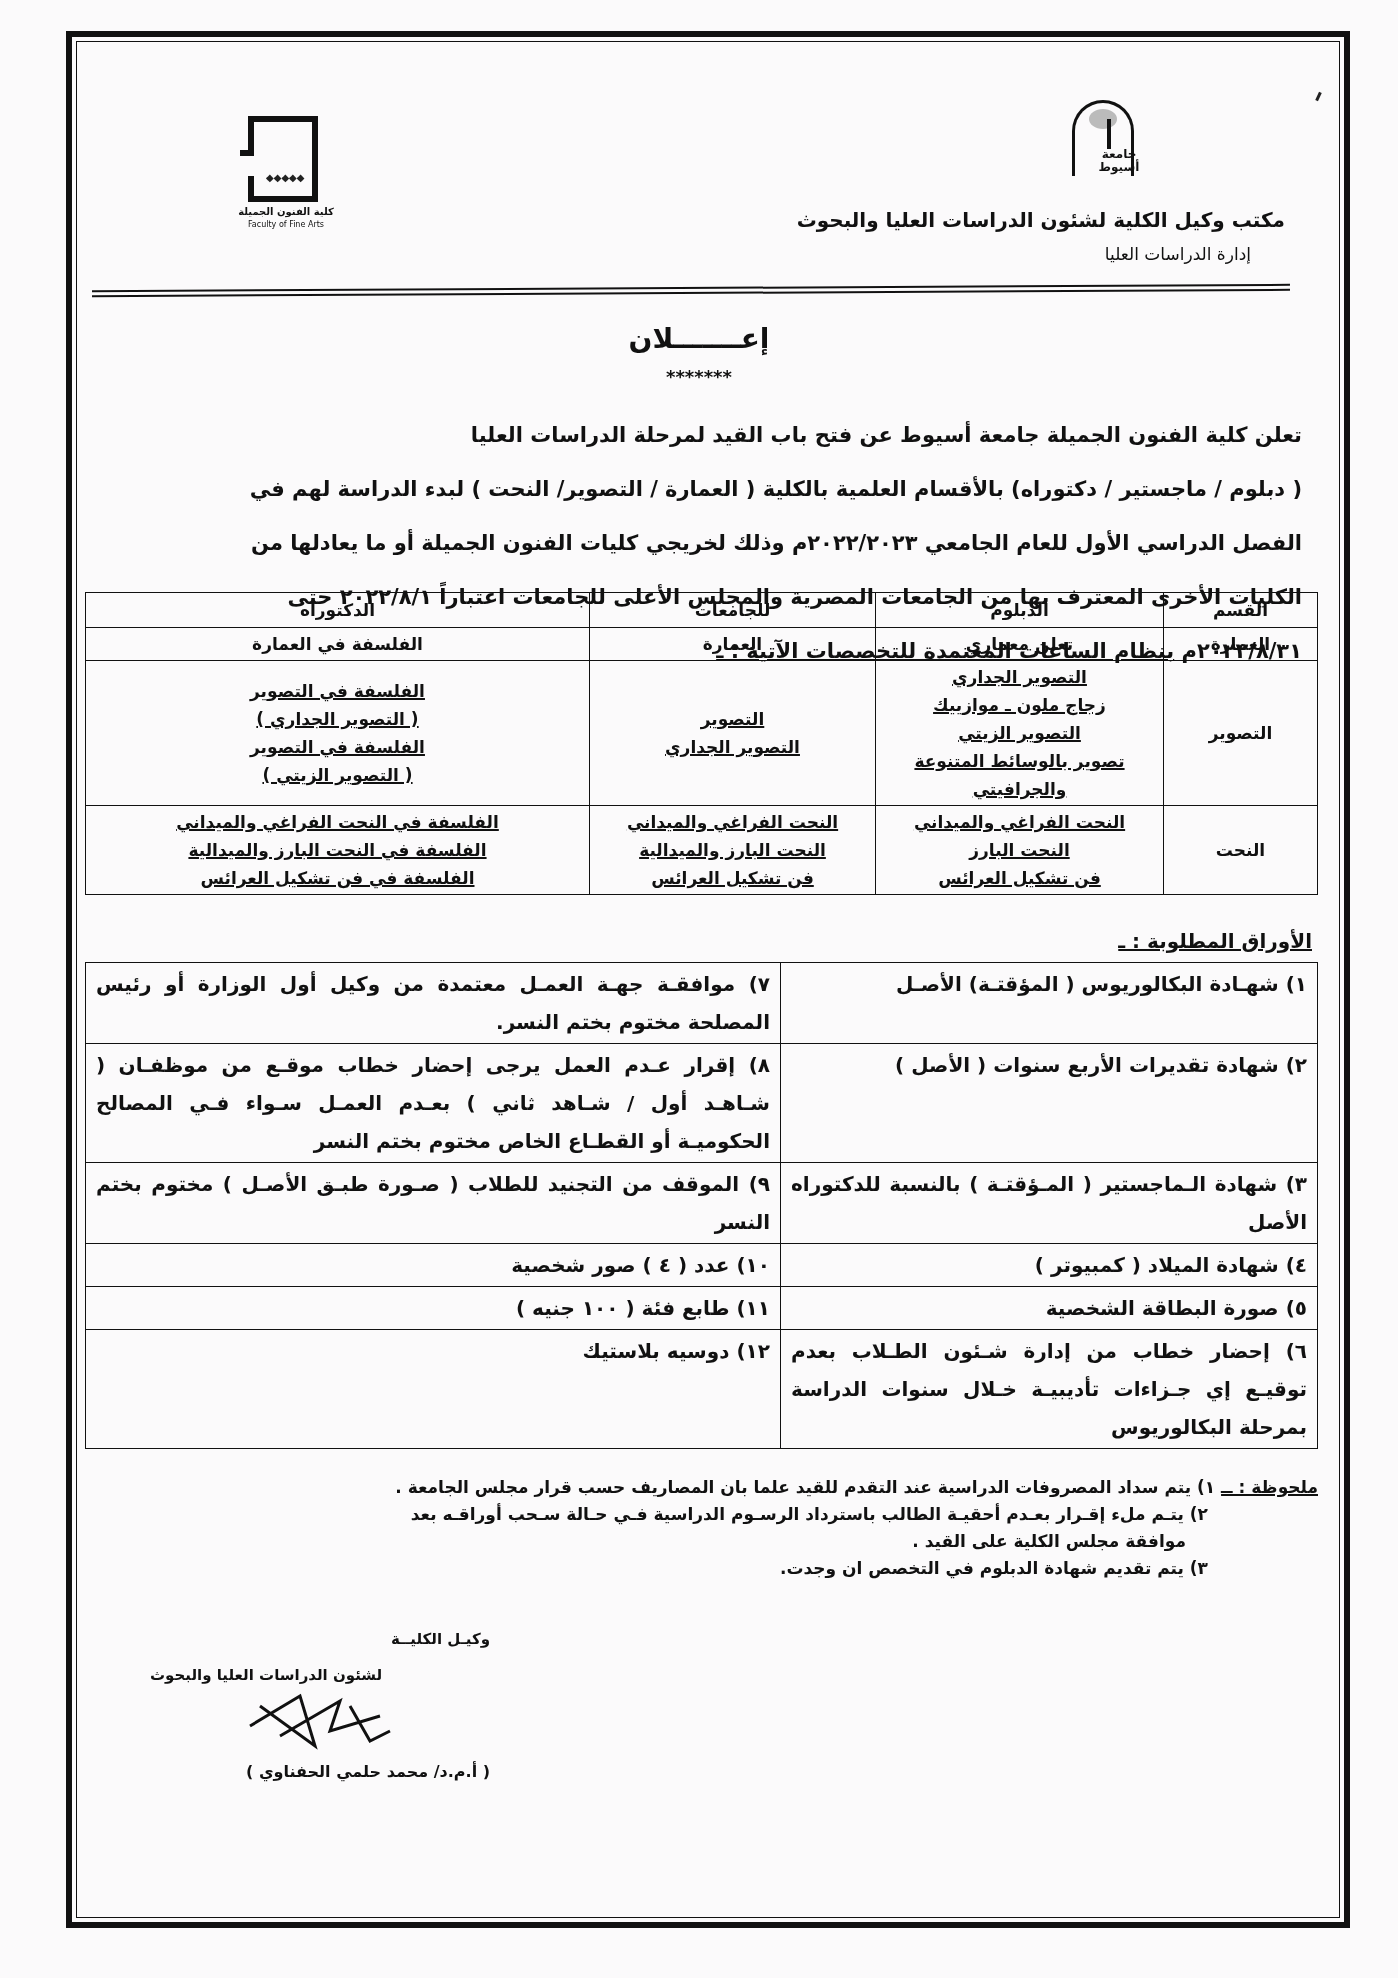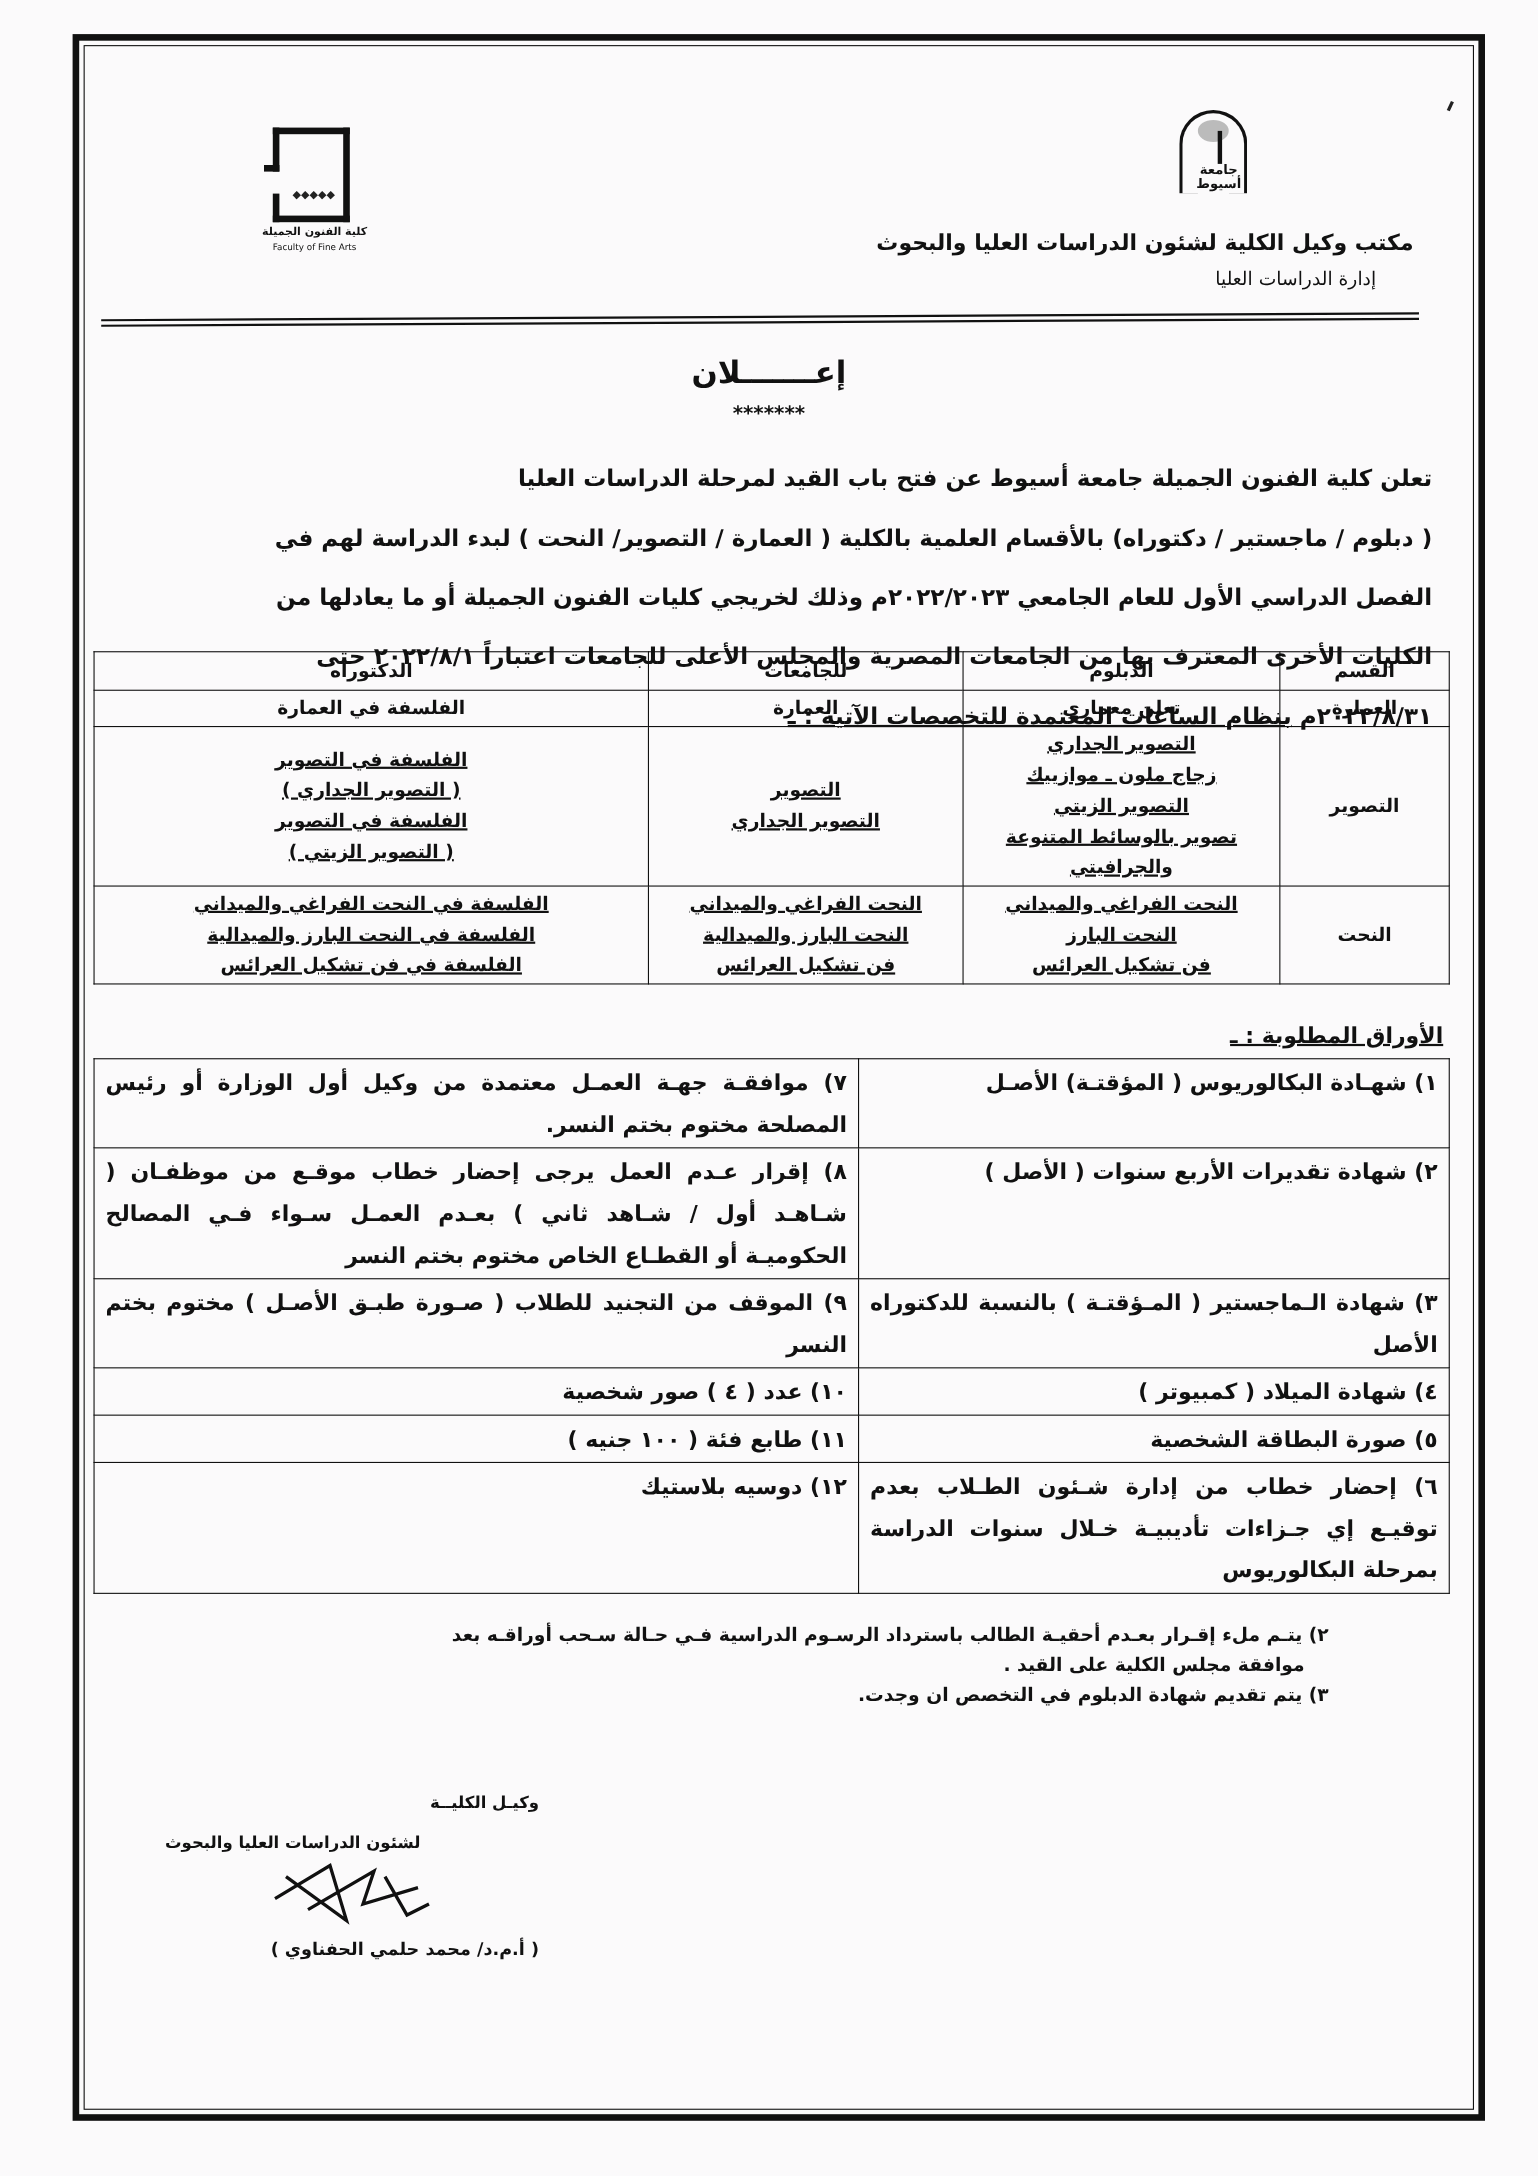--- a/index.html
+++ b/index.html
@@ -17,21 +17,21 @@
   .fa-logo .lbar-top { position: absolute; left: 8px; top: 0; width: 6px; height: 40px; background: #111; }
   .fa-logo .notch { position: absolute; left: 0px; top: 34px; width: 14px; height: 6px; background: #111; }
   .fa-logo .lbar-bot { position: absolute; left: 8px; top: 60px; width: 6px; height: 26px; background: #111; }
   .fa-logo .dots { position: absolute; left: 26px; top: 56px; font-size: 10px; letter-spacing: 0px; color: #222; }
   .fa-logo .ar { position: absolute; left: -2px; top: 90px; width: 96px; font-size: 10px; font-weight: bold; text-align: center; direction: rtl; }
   .fa-logo .en { position: absolute; left: -4px; top: 104px; width: 100px; font-size: 8px; text-align: center; }
 
   .assiut-logo { position: absolute; left: 1072px; top: 100px; width: 62px; height: 76px; border: 3px solid #111; border-bottom: none; border-radius: 31px 31px 0 0; box-sizing: border-box; }
   .assiut-logo .sun { position: absolute; left: 14px; top: 6px; width: 28px; height: 20px; background: #bbb; border-radius: 50%; }
   .assiut-logo .tower { position: absolute; left: 32px; top: 16px; width: 4px; height: 30px; background: #111; }
-  .assiut-logo .txt { position: absolute; left: 5px; bottom: 2px; width: 100%; text-align: center; font-size: 12px; font-weight: bold; direction: rtl; line-height: 13px; }
+  .assiut-logo .txt { position: absolute; left: 16px; bottom: 2px; width: 100%; text-align: center; font-size: 12px; font-weight: bold; direction: rtl; line-height: 13px; }
 
   .office-title { position: absolute; right: 113px; top: 208px; font-size: 20px; font-weight: bold; direction: rtl; white-space: nowrap; }
   .dept-title { position: absolute; right: 147px; top: 244px; font-size: 17px; font-weight: normal; direction: rtl; white-space: nowrap; }
   .header-rule { position: absolute; left: 92px; top: 287px; width: 1198px; height: 3px; border-top: 2px solid #111; border-bottom: 2px solid #111; transform: rotate(-0.3deg); }
 
   .announce-title { position: absolute; left: 0; width: 1398px; top: 322px; text-align: center; font-size: 28px; font-weight: bold; direction: rtl; }
   .stars { position: absolute; left: 0; width: 1398px; top: 366px; text-align: center; font-size: 18px; font-weight: bold; }
 
   .intro { position: absolute; left: 90px; width: 1228px; top: 400px; direction: rtl; text-align: justify; text-align-last: right; font-size: 21px; font-weight: bold; line-height: 38px; }
   .intro p { margin: 16px; }
@@ -197,20 +197,24 @@
         <td>١١) طابع فئة ( ١٠٠ جنيه )</td>
       </tr>
       <tr>
         <td class="right-col">٦) إحضار خطاب من إدارة شـئون الطـلاب بعدم توقيـع إي جـزاءات تأديبيـة خـلال سنوات الدراسة بمرحلة البكالوريوس</td>
         <td>١٢) دوسيه بلاستيك</td>
       </tr>
     </tbody>
 </table>
 
 <div class="notes">
+  <p>
+    <span class="note-label">ملحوظة : ــ</span>
+    <span>١) يتم سداد المصروفات الدراسية عند التقدم للقيد علما بان المصاريف حسب قرار مجلس الجامعة .</span>
+  </p>
   <p class="indent">٢) يتـم ملء إقـرار بعـدم أحقيـة الطالب باسترداد الرسـوم الدراسية فـي حـالة سـحب أوراقـه بعد</p>
   <p class="indent2">موافقة مجلس الكلية على القيد .</p>
   <p class="indent">٣) يتم تقديم شهادة الدبلوم في التخصص ان وجدت.</p>
 </div>
 
 <div class="signature">
   <div class="sig-l1">وكيـل الكليــة</div>
   <div class="sig-l2">لشئون الدراسات العليا والبحوث</div>
   <svg class="sig-scribble" viewBox="0 0 200 70">
     <path d="M30 40 L80 10 L95 60 L40 20 M60 50 L120 15 L110 45 L160 30 M130 20 L150 55 L170 45" stroke="#111" stroke-width="3" fill="none"></path>

